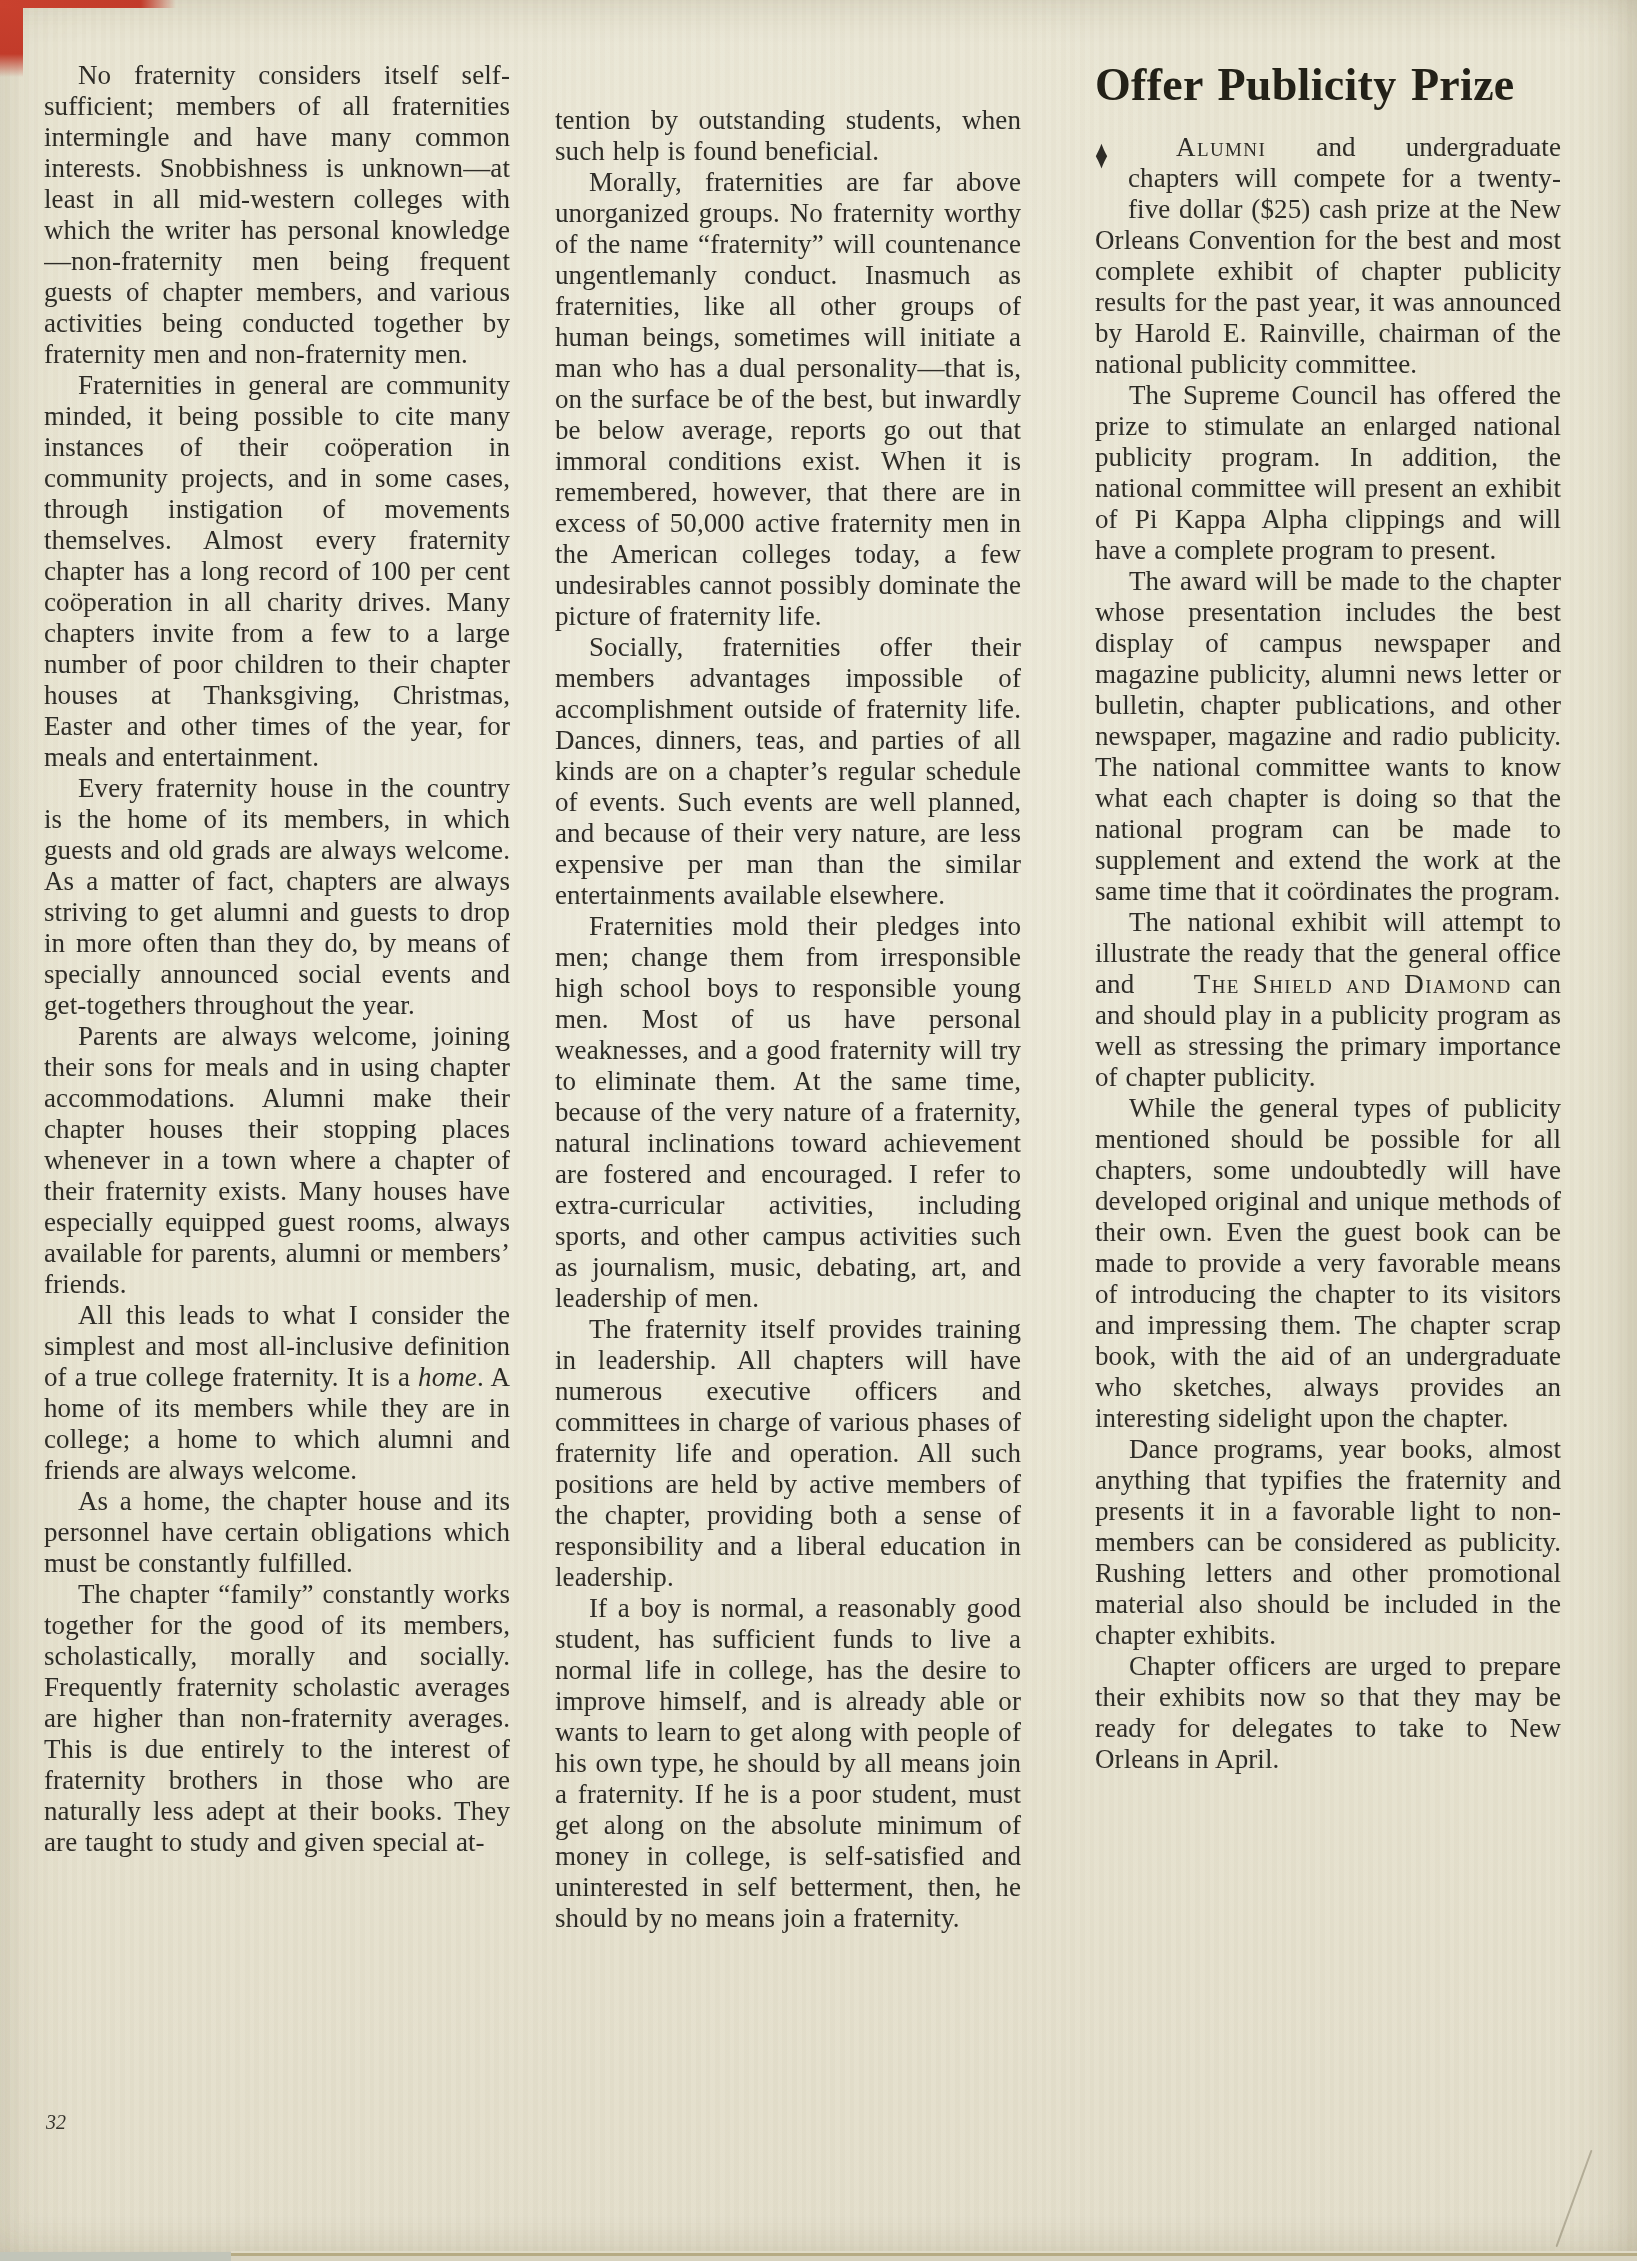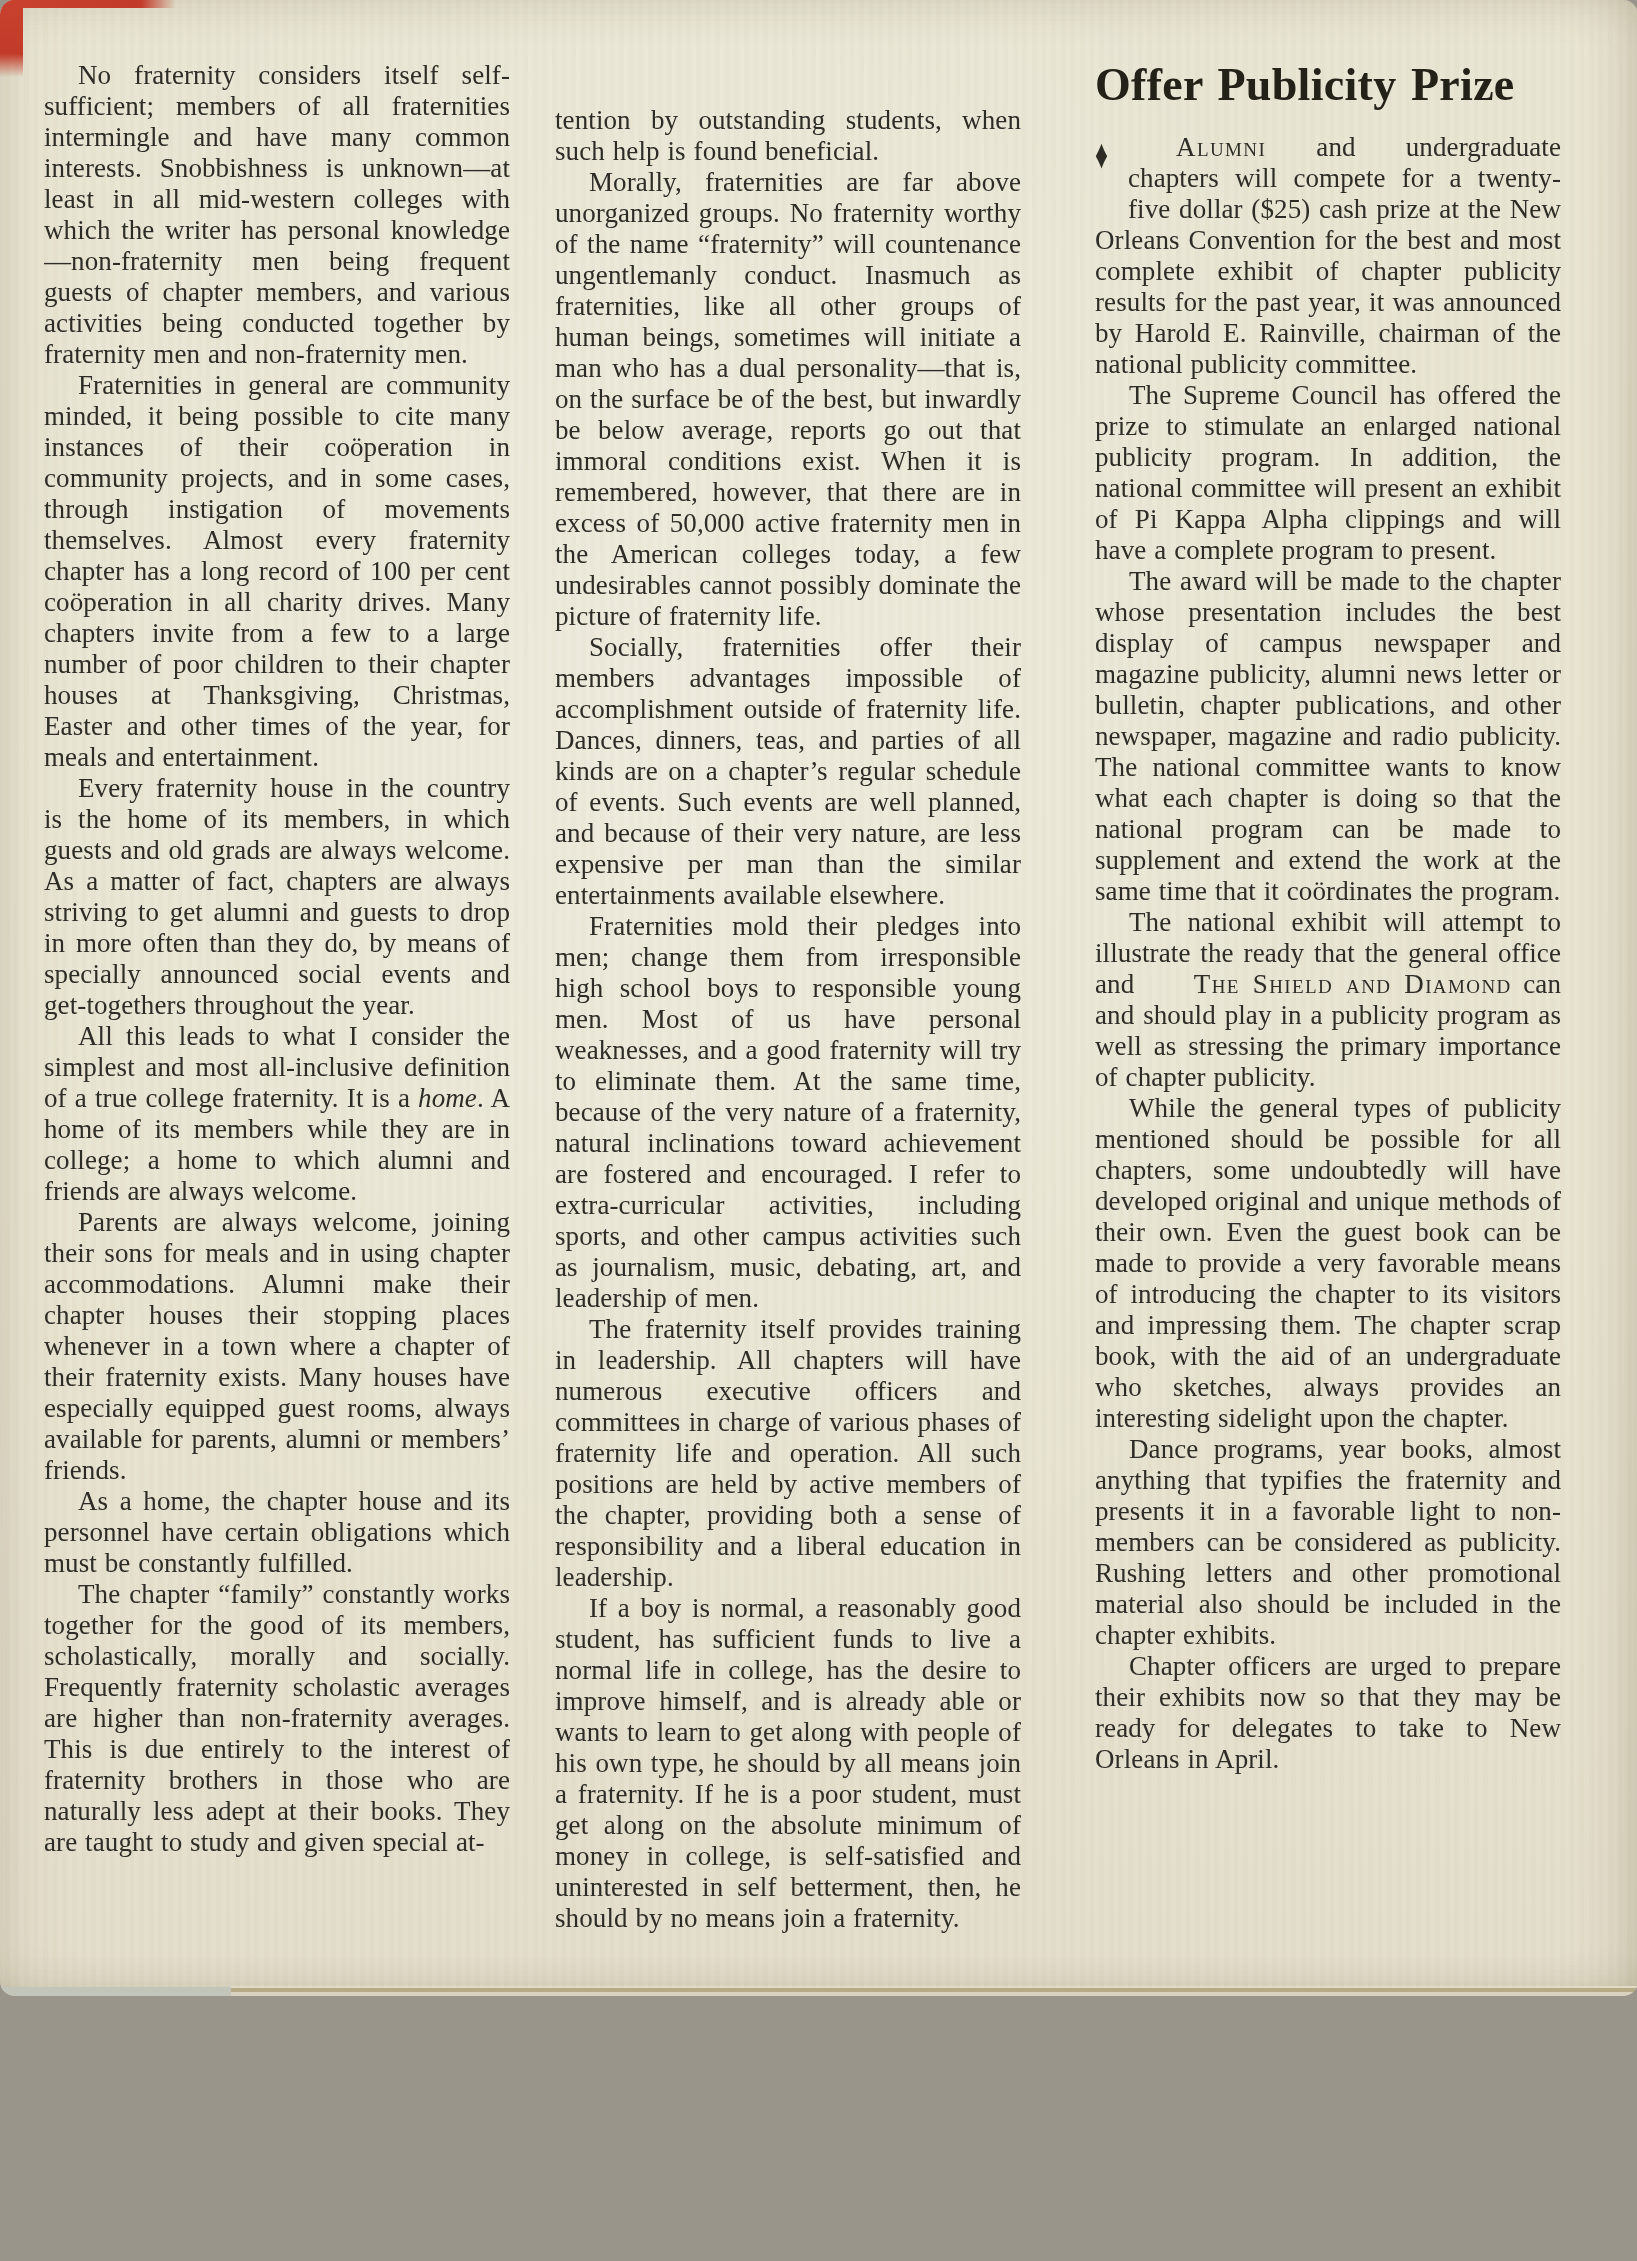--- a/index.html
+++ b/index.html
@@ -1,33 +1,32 @@
 <!DOCTYPE html>
 <html style="font-size:11px"><head>
 <meta charset="utf-8">
 <style>
   html, body { margin: 0; padding: 0; background: #9a958a; }
   .page {
     position: relative;
     width: 1638px;
-    height: 1996px;
+    height: 2261px;
     background:
       radial-gradient(ellipse at 42% 38%, rgba(255,255,255,0.25) 0%, rgba(255,255,255,0) 55%),
       repeating-linear-gradient(90deg, rgba(255,255,255,0.02) 0 4.8px, rgba(110,100,70,0.025) 4.8px 9.6px),
       linear-gradient(180deg, #e9e5d3 0%, #e8e4d1 60%, #e3decb 100%);
     background-color: #e8e4d2;
     box-shadow:
       inset -31px 0 62px -27px rgba(120,105,70,0.28),
       inset 38px 0 75px -41px rgba(120,110,80,0.18),
       inset 0 -20.5px 48px -24px rgba(110,100,70,0.22),
       inset 0 24px 55px -34px rgba(130,120,90,0.15);
     overflow: hidden;
     font-family: "Liberation Serif", "DejaVu Serif", serif;
     color: #2e2c27;
-    border-radius: 15px;
   }
   .col {
     position: absolute;
     width: 466px;
     text-align: justify;
     font-size: 27px;
     line-height: 31px;
     letter-spacing: 0.1px;
     word-spacing: 1px;
   }
@@ -105,22 +104,22 @@
 
 <div class="page">
 
   <div class="red-mark-v"></div>
   <div class="red-mark-h"></div>
 
   <div class="col col-1">
     <p class="indent">No fraternity considers itself self-sufficient; members of all fraternities intermingle and have many common interests. Snobbishness is unknown—at least in all mid-western colleges with which the writer has personal knowledge—non-fraternity men being frequent guests of chapter members, and various activities being conducted together by fraternity men and non-fraternity men.</p>
     <p class="indent">Fraternities in general are community minded, it being possible to cite many instances of their coöperation in community projects, and in some cases, through instigation of movements themselves. Almost every fraternity chapter has a long record of 100 per cent coöperation in all charity drives. Many chapters invite from a few to a large number of poor children to their chapter houses at Thanksgiving, Christmas, Easter and other times of the year, for meals and entertainment.</p>
     <p class="indent">Every fraternity house in the country is the home of its members, in which guests and old grads are always welcome. As a matter of fact, chapters are always striving to get alumni and guests to drop in more often than they do, by means of specially announced social events and get-togethers throughout the year.</p>
+    <p class="indent">Parents are always welcome, joining their sons for meals and in using chapter accommodations. Alumni make their chapter houses their stopping places whenever in a town where a chapter of their fraternity exists. Many houses have especially equipped guest rooms, always available for parents, alumni or members’ friends.</p>
     <p class="indent"><span>All this leads to what I consider the simplest and most all-inclusive definition of a true college fraternity. It is a </span><span class="ital">home</span><span>. A home of its members while they are in college; a home to which alumni and friends are always welcome.</span></p>
-    <p class="indent">Parents are always welcome, joining their sons for meals and in using chapter accommodations. Alumni make their chapter houses their stopping places whenever in a town where a chapter of their fraternity exists. Many houses have especially equipped guest rooms, always available for parents, alumni or members’ friends.</p>
     <p class="indent">As a home, the chapter house and its personnel have certain obligations which must be constantly fulfilled.</p>
     <p class="indent">The chapter “family” constantly works together for the good of its members, scholastically, morally and socially. Frequently fraternity scholastic averages are higher than non-fraternity averages. This is due entirely to the interest of fraternity brothers in those who are naturally less adept at their books. They are taught to study and given special at-</p>
   </div>
 
   <div class="col col-2">
     <p>tention by outstanding students, when such help is found beneficial.</p>
     <p class="indent">Morally, fraternities are far above unorganized groups. No fraternity worthy of the name “fraternity” will countenance ungentlemanly conduct. Inasmuch as fraternities, like all other groups of human beings, sometimes will initiate a man who has a dual personality—that is, on the surface be of the best, but inwardly be below average, reports go out that immoral conditions exist. When it is remembered, however, that there are in excess of 50,000 active fraternity men in the American colleges today, a few undesirables cannot possibly dominate the picture of fraternity life.</p>
     <p class="indent">Socially, fraternities offer their members advantages impossible of accomplishment outside of fraternity life. Dances, dinners, teas, and parties of all kinds are on a chapter’s regular schedule of events. Such events are well planned, and because of their very nature, are less expensive per man than the similar entertainments available elsewhere.</p>
     <p class="indent">Fraternities mold their pledges into men; change them from irresponsible high school boys to responsible young men. Most of us have personal weaknesses, and a good fraternity will try to eliminate them. At the same time, because of the very nature of a fraternity, natural inclinations toward achievement are fostered and encouraged. I refer to extra-curricular activities, including sports, and other campus activities such as journalism, music, debating, art, and leadership of men.</p>
     <p class="indent">The fraternity itself provides training in leadership. All chapters will have numerous executive officers and committees in charge of various phases of fraternity life and operation. All such positions are held by active members of the chapter, providing both a sense of responsibility and a liberal education in leadership.</p>

